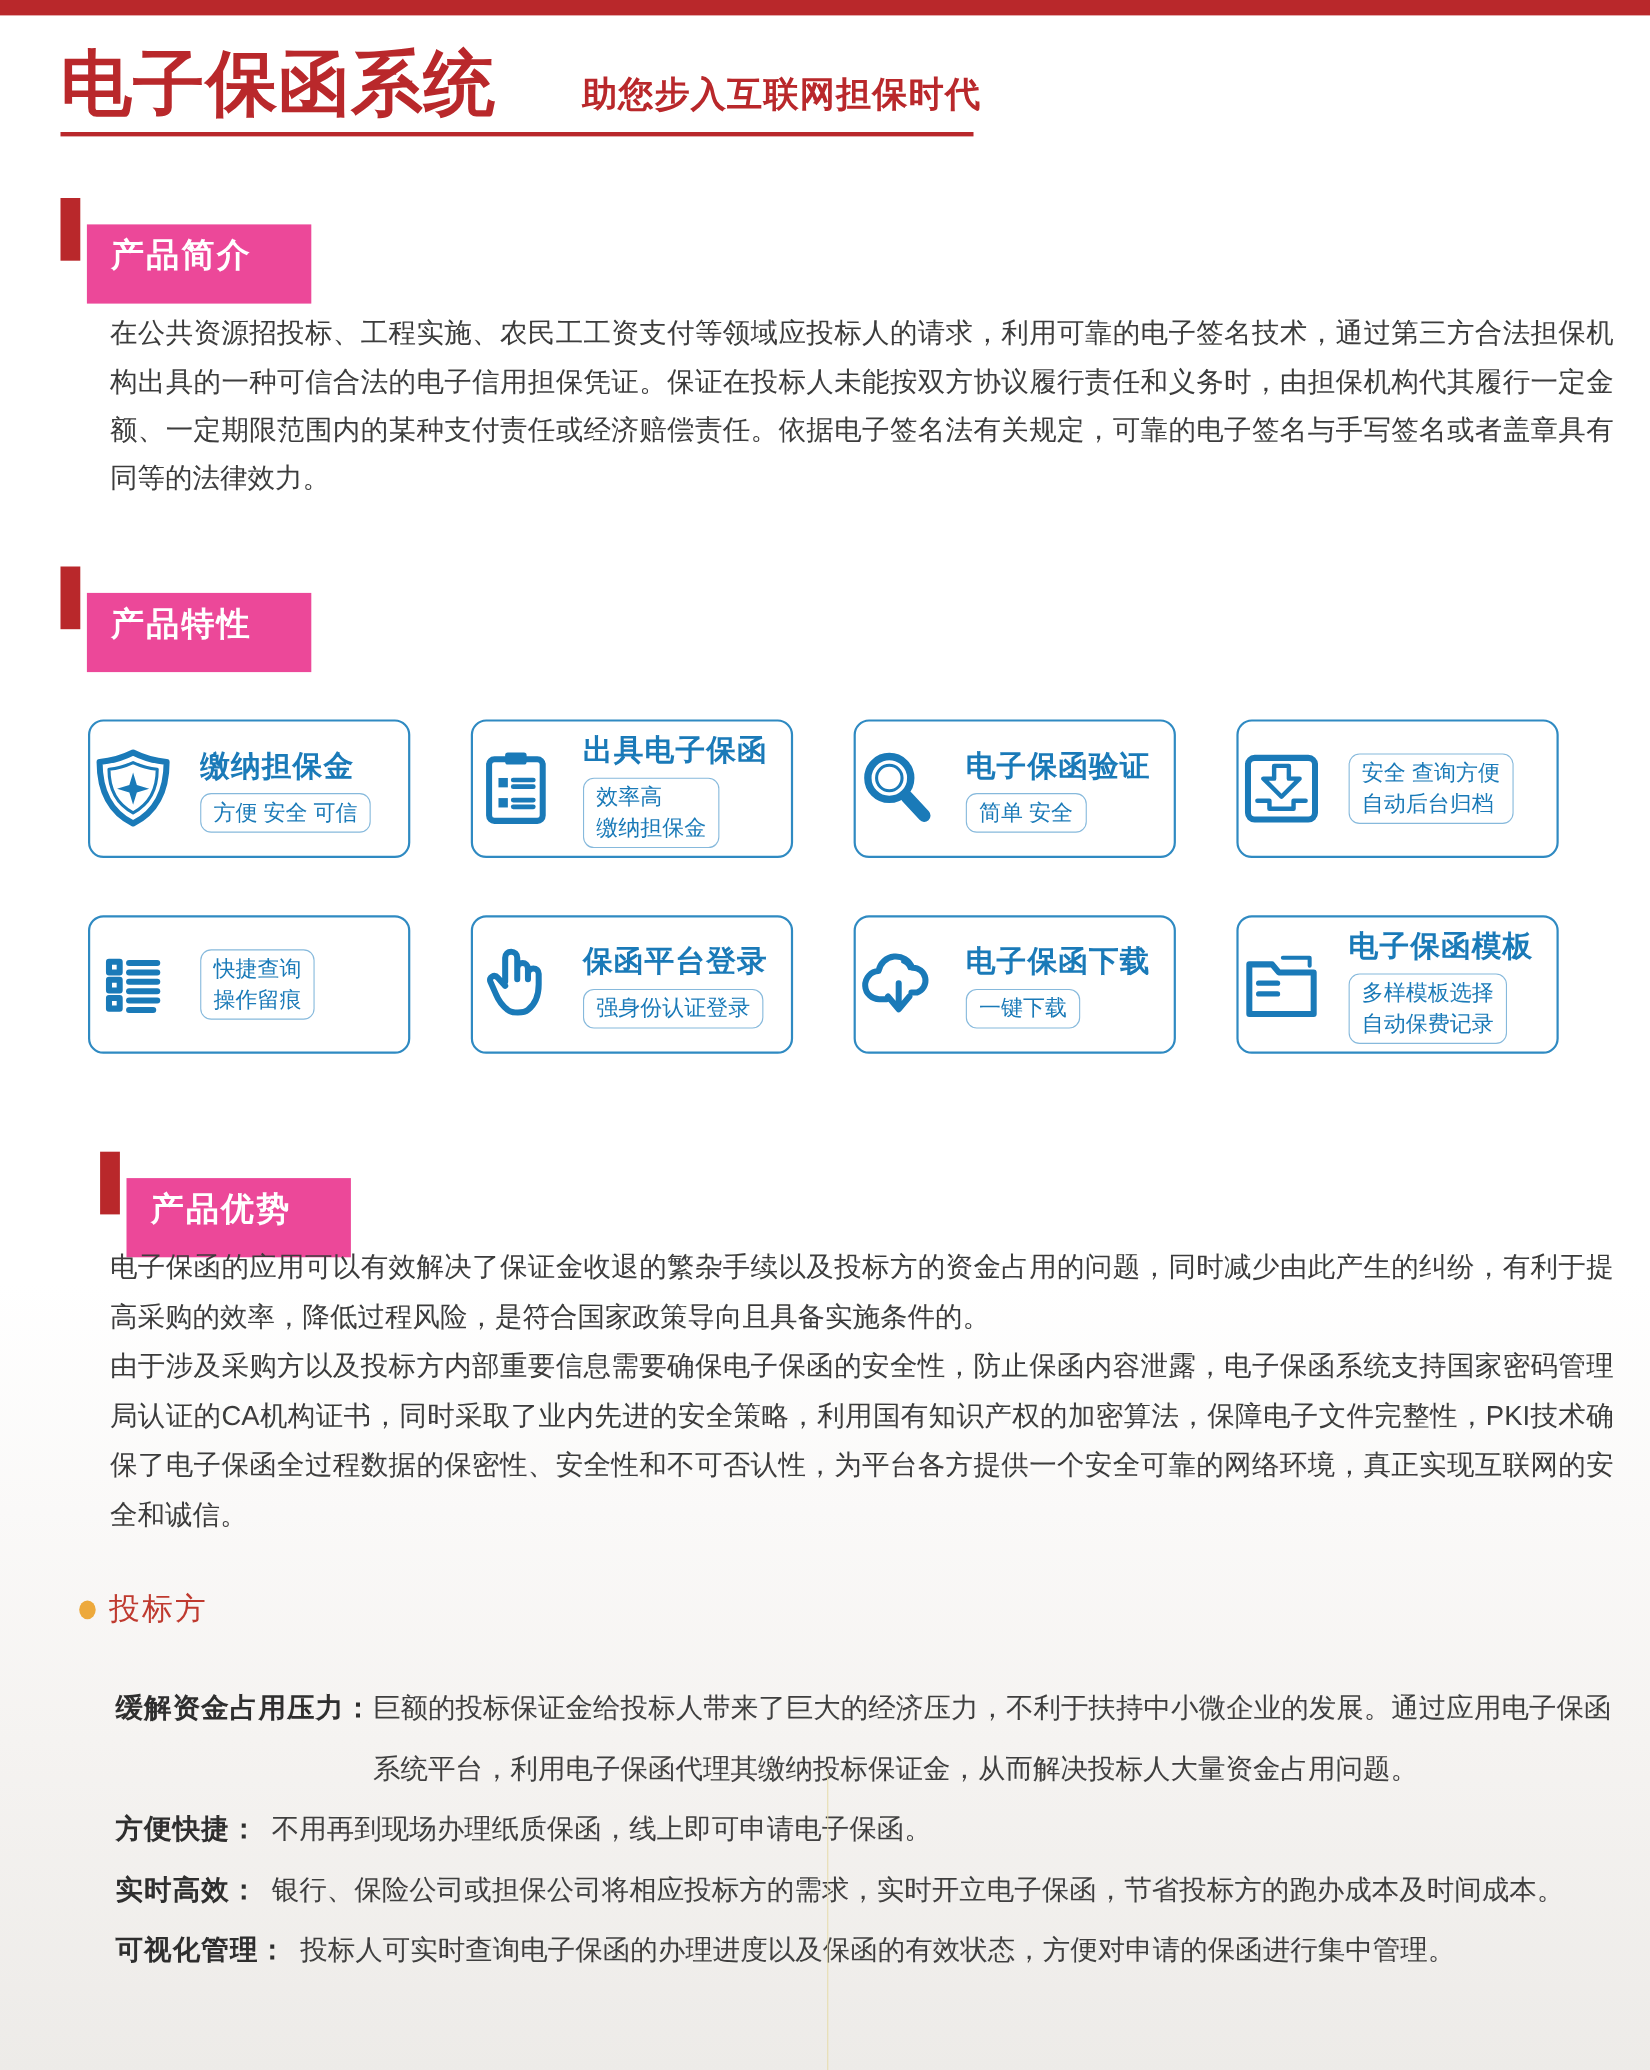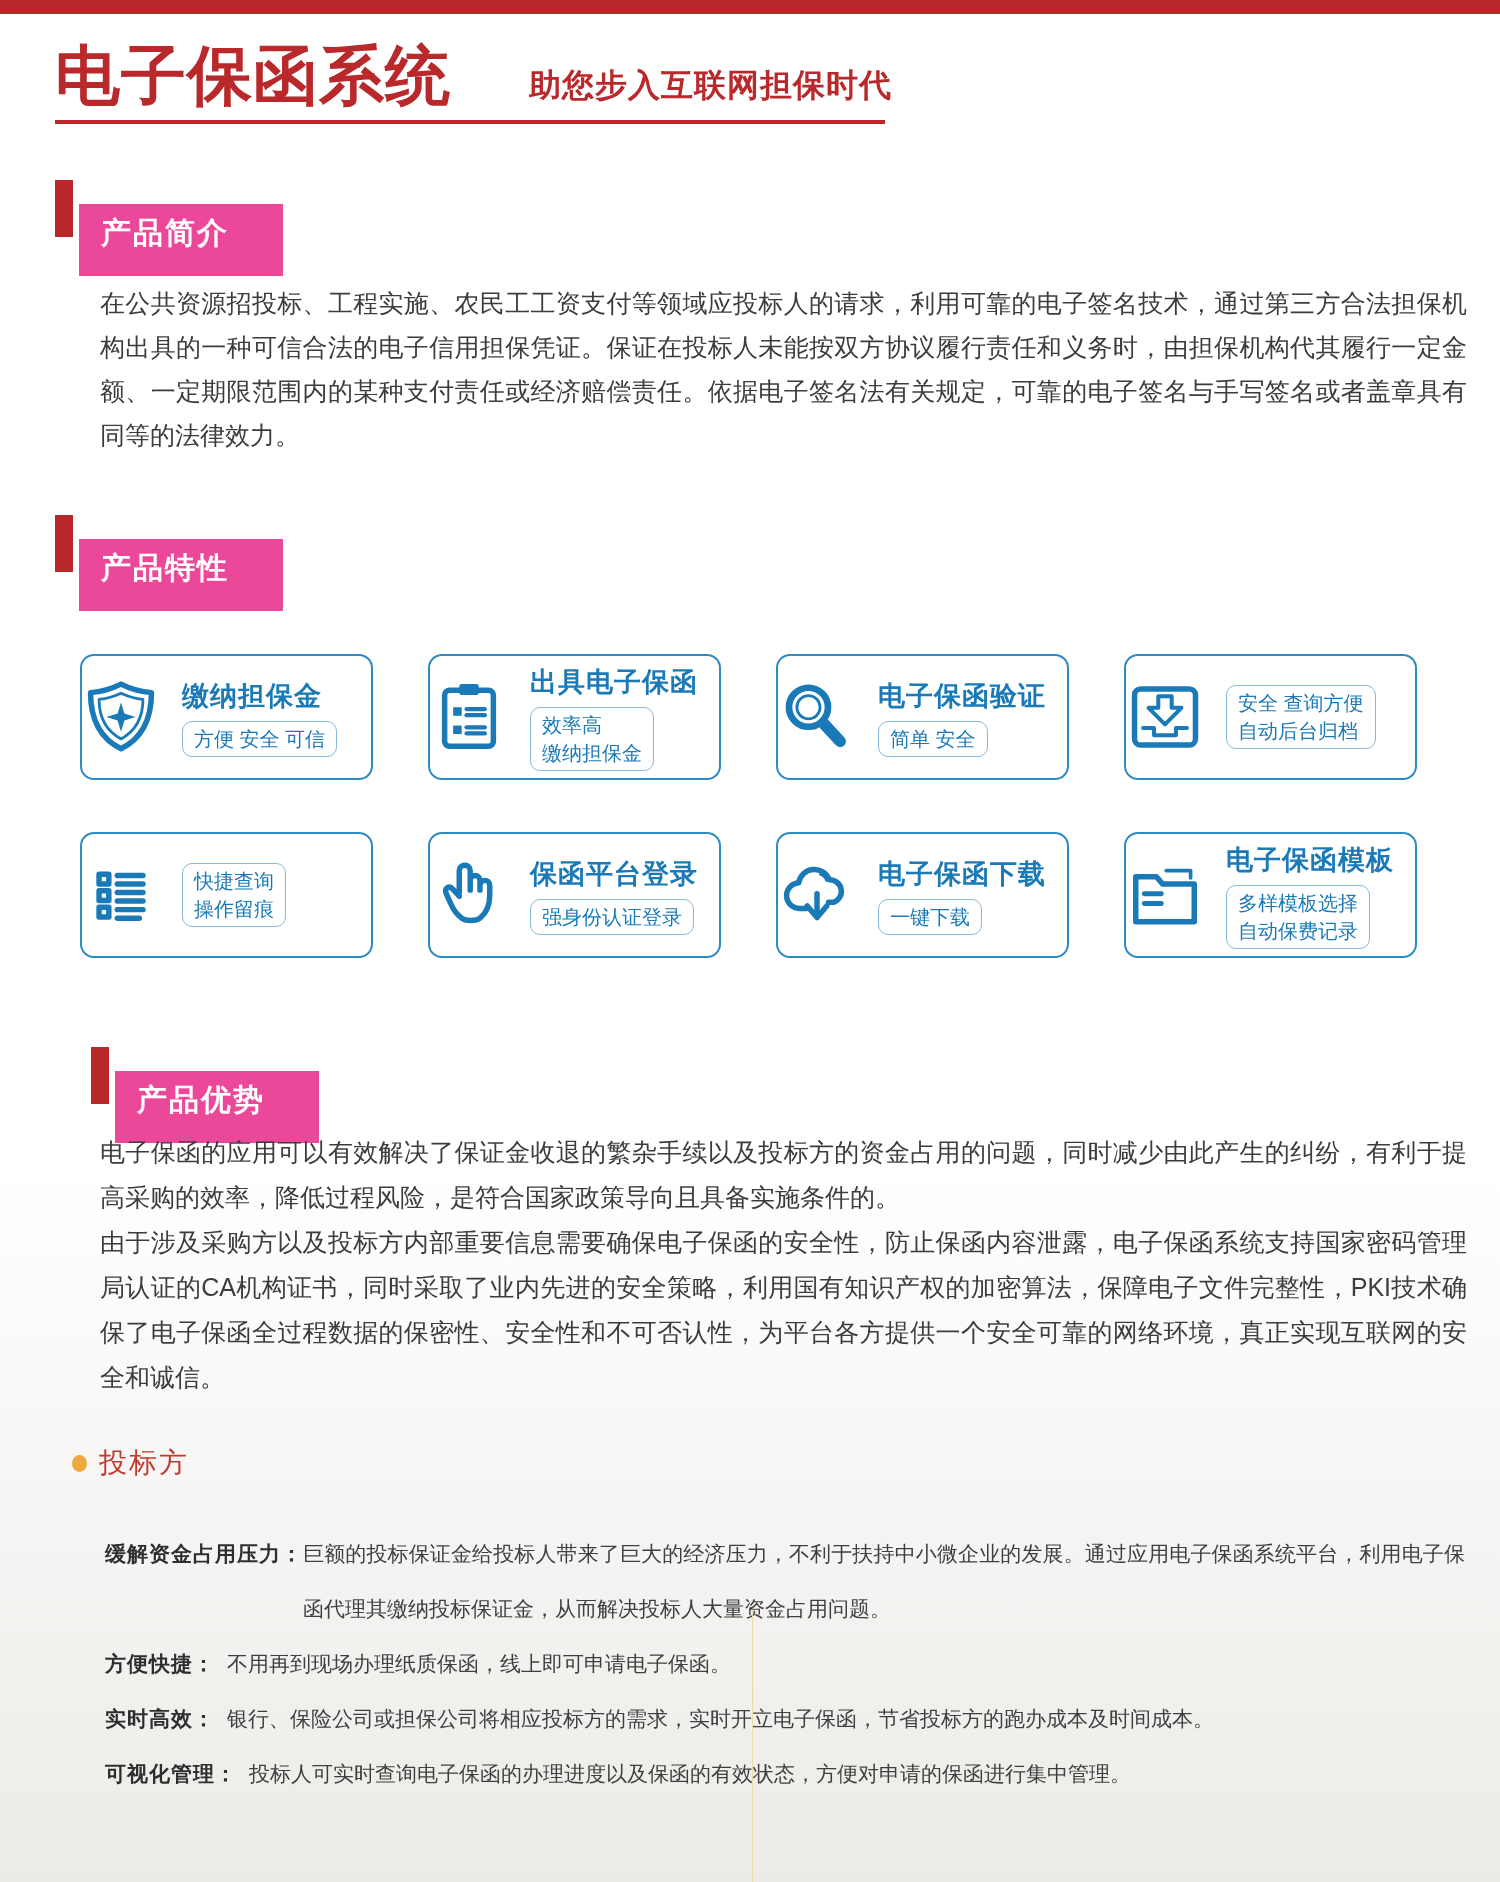--- a/index.html
+++ b/index.html
@@ -37,21 +37,21 @@
   .card-tags{display:inline-block;border:1px solid #86b9dc;border-radius:10px;padding:3px 11px;
              font-size:20px;line-height:28px;color:#1a7ab8;}
   .tag-line{display:block;white-space:nowrap;}
   .tag-line:empty{display:none;}
 
   .bullet-row{display:flex;align-items:center;margin:46px 0 0 72px;height:34px;}
   .bullet-dot{width:15px;height:17px;border-radius:50%;background:#eda93c;margin-right:12px;}
   .bullet-title{font-size:28px;color:#bf3a2f;letter-spacing:2px;}
 
   .items{margin:46px 0 0 105px;width:1360px;}
-  .item{display:flex;font-size:21px;line-height:55px;color:#3f3f3f;}
+  .item{display:flex;font-size:25px;line-height:55px;color:#3f3f3f;}
   .item-label{flex:none;font-weight:bold;color:#2e2e2e;letter-spacing:1px;}
   .item-text{flex:1;text-align:justify;}
   .item-text.gap{padding-left:12px;}
 
   .faint-line{position:absolute;left:752px;top:1610px;width:1px;height:272px;background:#e7dcae;}
 
   svg.icon{stroke:#1a7ab8;fill:none;stroke-linecap:round;stroke-linejoin:round;}
 </style>
 </head>
 <body>

